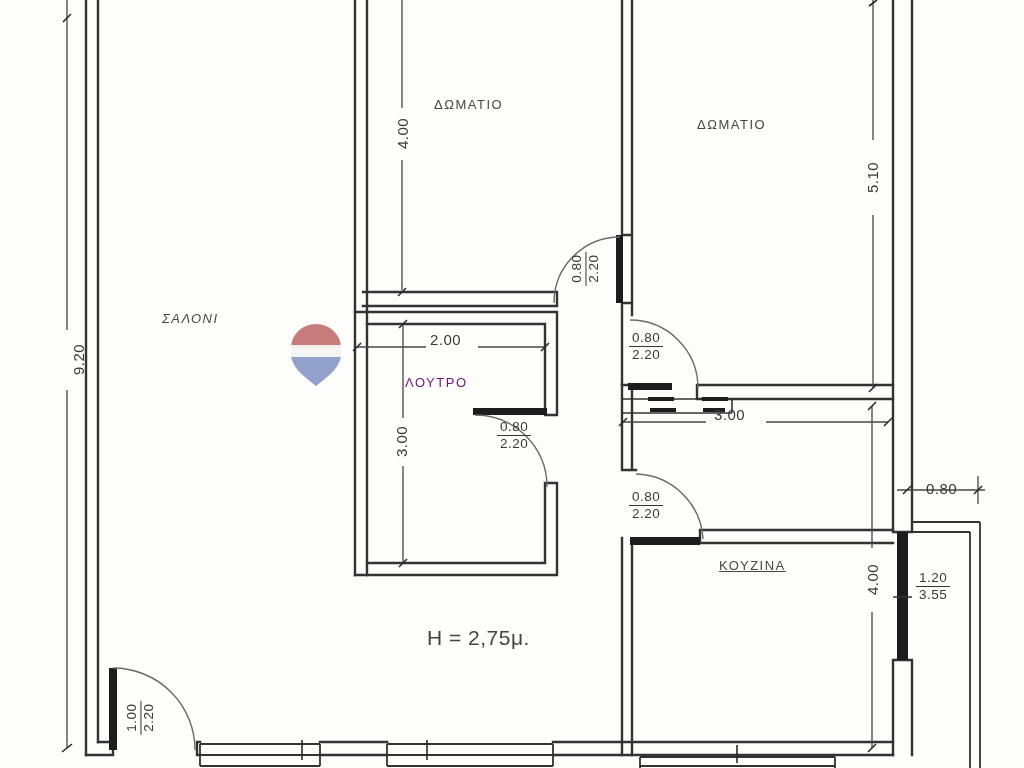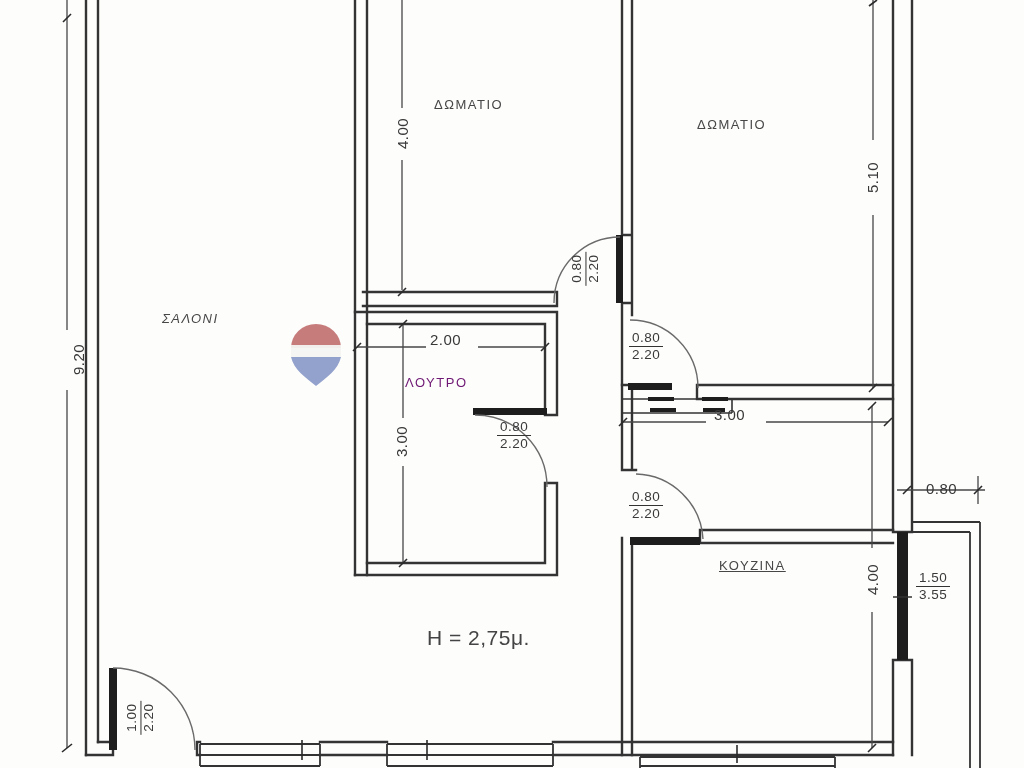--- a/index.html
+++ b/index.html
@@ -182,17 +182,17 @@
   </div>
   <div class="frac rot" style="left:569px; top:252px;">
     <span class="num">0.80</span>
     <span class="den">2.20</span>
   </div>
   <div class="frac rot" style="left:124px; top:701px;">
     <span class="num">1.00</span>
     <span class="den">2.20</span>
   </div>
   <div class="frac" style="left:916px; top:570px; background:#fdfdfc;">
-    <span class="num">1.50</span>
+    <span class="num">1.20</span>
     <span class="den">3.55</span>
   </div>
 
 </div>
 
 </body></html>

